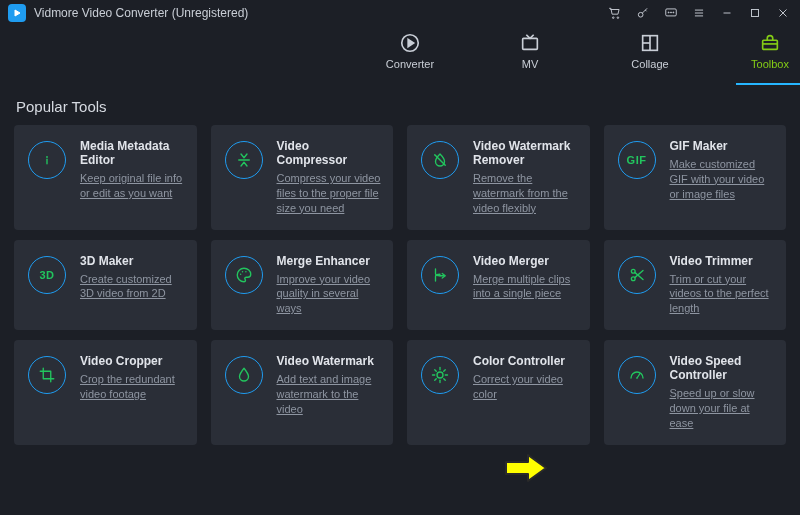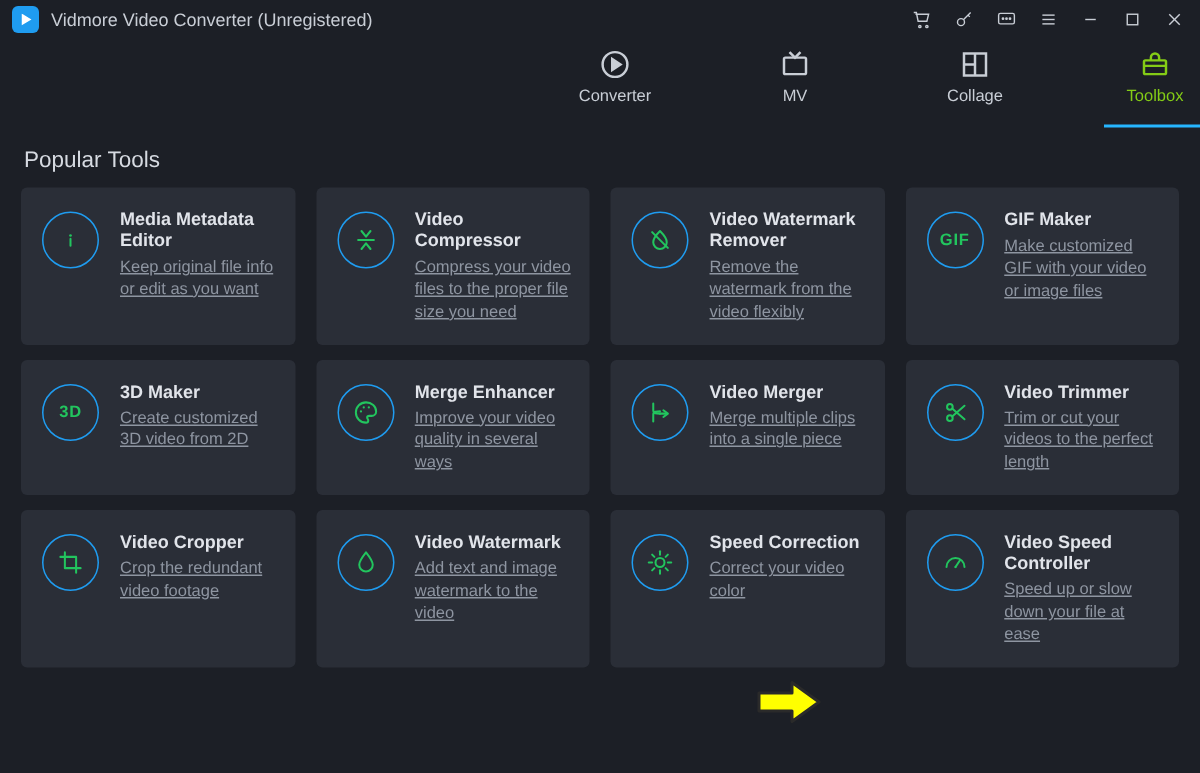--- a/index.html
+++ b/index.html
@@ -322,21 +322,21 @@
           <line x1="12" y1="19" x2="12" y2="22"></line>
           <line x1="2" y1="12" x2="5" y2="12"></line>
           <line x1="19" y1="12" x2="22" y2="12"></line>
           <line x1="5" y1="5" x2="7" y2="7"></line>
           <line x1="17" y1="17" x2="19" y2="19"></line>
           <line x1="5" y1="19" x2="7" y2="17"></line>
           <line x1="17" y1="7" x2="19" y2="5"></line>
         </svg>
       </div>
     <div class="card-body">
-      <div class="card-title">Speed Correction</div>
+      <div class="card-title">Color Controller</div>
       <div class="card-desc">Correct your video color</div>
     </div>
     </div>
     <div class="card">
     <div class="icon-ring">
         <svg viewBox="0 0 24 24" stroke="currentColor" fill="none" stroke-width="1.8" stroke-linecap="round" stroke-linejoin="round">
           <path d="M4 16a8 8 0 1 1 16 0"></path>
           <line x1="12" y1="16" x2="16" y2="10"></line>
           <circle cx="12" cy="16" r="1" fill="currentColor" stroke="none"></circle>
         </svg>

